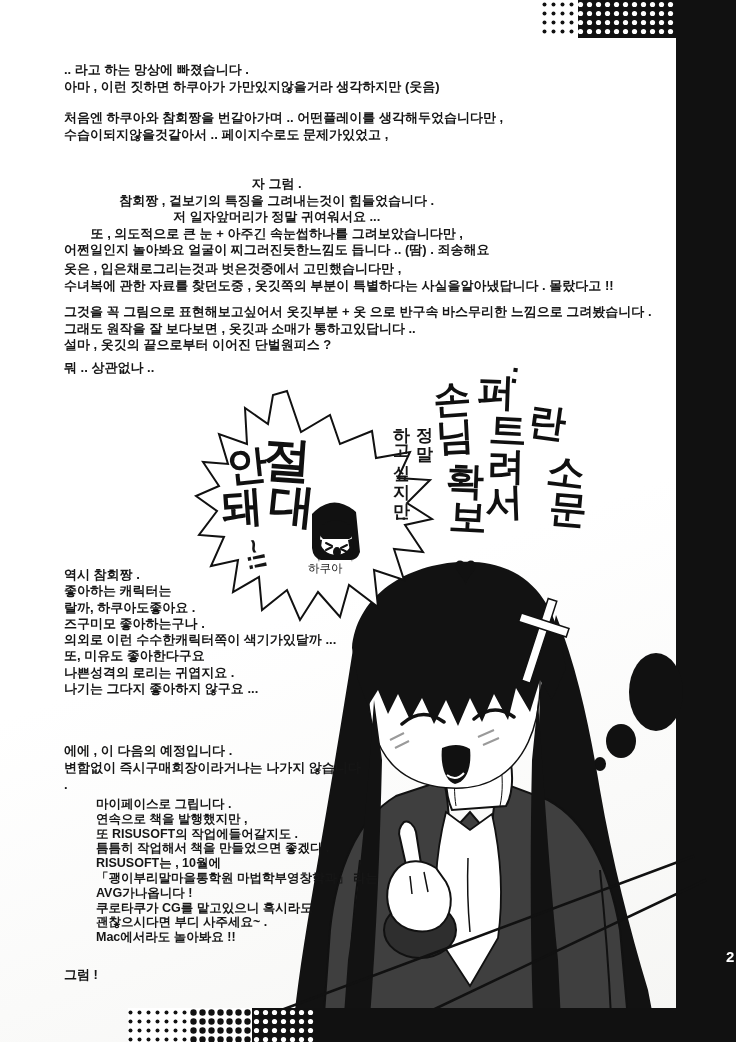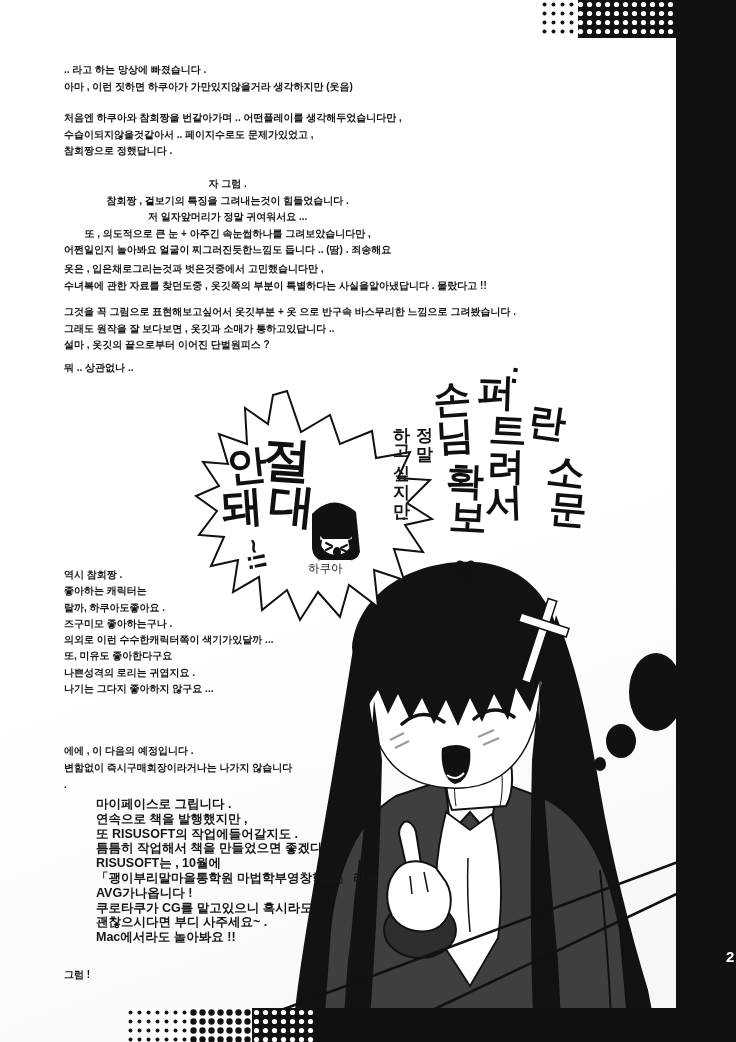--- a/index.html
+++ b/index.html
@@ -3,21 +3,21 @@
 <meta charset="utf-8">
 <style>
   html,body{margin:0;padding:0;}
   body{
     width:736px;height:1042px;position:relative;overflow:hidden;
     background:linear-gradient(160deg,#ffffff 55%,#f5f5f3 100%);
     font-family:"Liberation Sans","DejaVu Sans",sans-serif;
     color:#161616;
   }
   #illus{position:absolute;left:0;top:0;z-index:1;}
-  .blk{position:absolute;left:64px;z-index:5;font-weight:bold;font-size:10px;line-height:16.5px;white-space:pre;letter-spacing:0;}
+  .blk{position:absolute;left:64px;z-index:5;font-weight:bold;font-size:13px;line-height:16.5px;white-space:pre;letter-spacing:0;}
   .tline{min-height:1em;}
   #b0{top:62px;} #b1{top:110px;} #b2{top:176px;text-align:center;} #b3{top:261px;}
   #b4{top:304px;} #b5{top:360px;}
   #b6{top:567px;line-height:16.3px;}
   #b7{top:742px;line-height:17px;}
   #b8{top:797px;font-size:12.5px;line-height:14.8px;margin-left:32px;}
   #b9{top:967px;}
   
   .vg{position:absolute;z-index:6;font-weight:bold;font-size:38px;line-height:1;color:#101010;}
   .bub{position:absolute;z-index:6;font-weight:bold;line-height:1;color:#101010;}
@@ -119,21 +119,21 @@
 
   <g>
     <rect x="128" y="1008" width="62" height="34" fill="url(#dotsA)"></rect>
     <rect x="190" y="1008" width="62" height="34" fill="url(#dotsB)"></rect>
     <rect x="252" y="1008" width="62" height="34" fill="url(#dotsC)"></rect>
     <rect x="314" y="1008" width="422" height="34" fill="#111"></rect>
   </g>
 </svg>
 
 <div id="b0" class="blk"><div class="tline">.. 라고 하는 망상에 빠졌습니다 .</div><div class="tline">아마 , 이런 짓하면 하쿠아가 가만있지않을거라 생각하지만 (웃음)</div></div>
-<div id="b1" class="blk"><div class="tline">처음엔 하쿠아와 참회짱을 번갈아가며 .. 어떤플레이를 생각해두었습니다만 ,</div><div class="tline">수습이되지않을것같아서 .. 페이지수로도 문제가있었고 ,</div><div class="tline">참회짱으로 정했답니다 .</div></div>
+<div id="b1" class="blk"><div class="tline">처음엔 하쿠아와 참회짱을 번갈아가며 .. 어떤플레이를 생각해두었습니다만 ,</div><div class="tline">수습이되지않을것같아서 .. 페이지수로도 문제가있었고 ,</div></div>
 <div id="b2" class="blk"><div class="tline">자 그럼 .</div><div class="tline">참회짱 , 겉보기의 특징을 그려내는것이 힘들었습니다 .</div><div class="tline">저 일자앞머리가 정말 귀여워서요 ...</div><div class="tline">또 , 의도적으로 큰 눈 + 아주긴 속눈썹하나를 그려보았습니다만 ,</div><div class="tline">어쩐일인지 놀아봐요 얼굴이 찌그러진듯한느낌도 듭니다 .. (땀) . 죄송해요</div></div>
 <div id="b3" class="blk"><div class="tline">옷은 , 입은채로그리는것과 벗은것중에서 고민했습니다만 ,</div><div class="tline">수녀복에 관한 자료를 찾던도중 , 옷깃쪽의 부분이 특별하다는 사실을알아냈답니다 . 몰랐다고 !!</div></div>
 <div id="b4" class="blk"><div class="tline">그것을 꼭 그림으로 표현해보고싶어서 옷깃부분 + 옷 으로 반구속 바스무리한 느낌으로 그려봤습니다 .</div><div class="tline">그래도 원작을 잘 보다보면 , 옷깃과 소매가 통하고있답니다 ..</div><div class="tline">설마 , 옷깃의 끝으로부터 이어진 단벌원피스 ?</div></div>
 <div id="b5" class="blk"><div class="tline">뭐 .. 상관없나 ..</div></div>
 <div id="b6" class="blk"><div class="tline">역시 참회짱 .</div><div class="tline">좋아하는 캐릭터는</div><div class="tline">랄까, 하쿠아도좋아요 .</div><div class="tline">즈구미모 좋아하는구나 .</div><div class="tline">의외로 이런 수수한캐릭터쪽이 색기가있달까 ...</div><div class="tline">또, 미유도 좋아한다구요</div><div class="tline">나쁜성격의 로리는 귀엽지요 .</div><div class="tline">나기는 그다지 좋아하지 않구요 ...</div></div>
 <div id="b7" class="blk"><div class="tline">에에 , 이 다음의 예정입니다 .</div><div class="tline">변함없이 즉시구매회장이라거나는 나가지 않습니다</div><div class="tline">.</div></div>
 <div id="b8" class="blk"><div class="tline">마이페이스로 그립니다 .</div><div class="tline">연속으로 책을 발행했지만 ,</div><div class="tline">또 RISUSOFT의 작업에들어갈지도 .</div><div class="tline">틈틈히 작업해서 책을 만들었으면 좋겠다 .</div><div class="tline">RISUSOFT는 , 10월에</div><div class="tline">「괭이부리말마을통학원 마법학부영창학과」 라는</div><div class="tline">AVG가나옵니다 !</div><div class="tline">쿠로타쿠가 CG를 맡고있으니 혹시라도</div><div class="tline">괜찮으시다면 부디 사주세요~ .</div><div class="tline">Mac에서라도 놀아봐요 !!</div></div>
 <div id="b9" class="blk"><div class="tline">그럼 !</div></div>
 
 <span class="bub" style="left:227px;top:445px;font-size:40px;transform:rotate(-6deg);">안</span>

